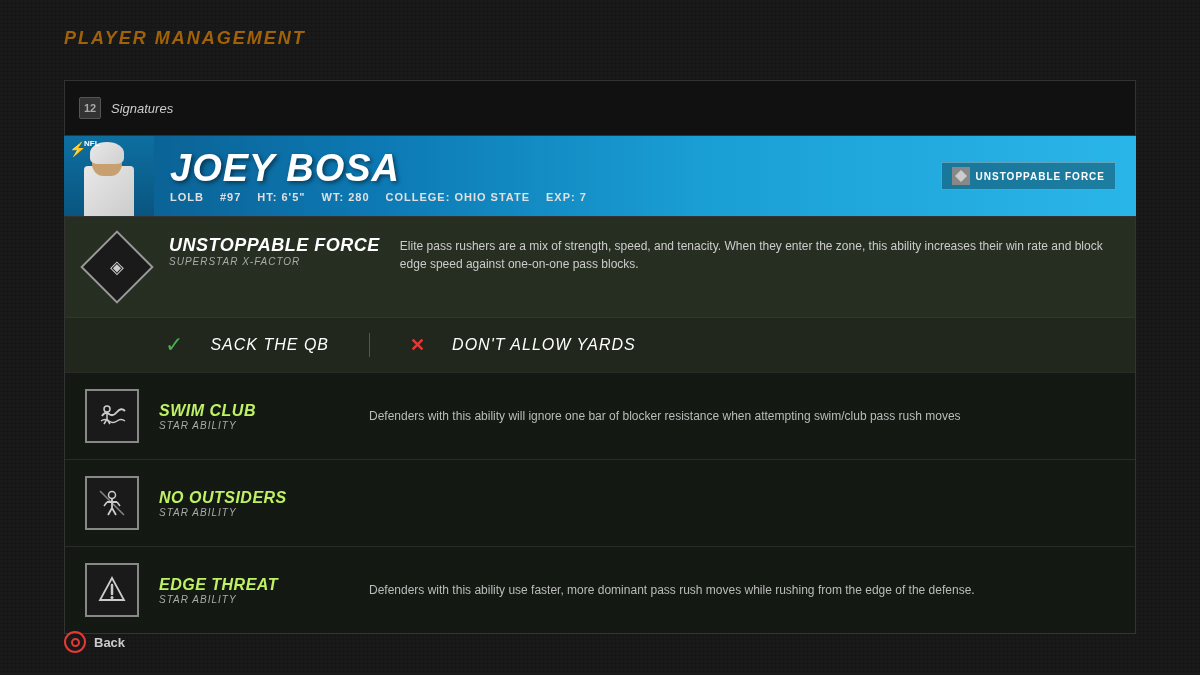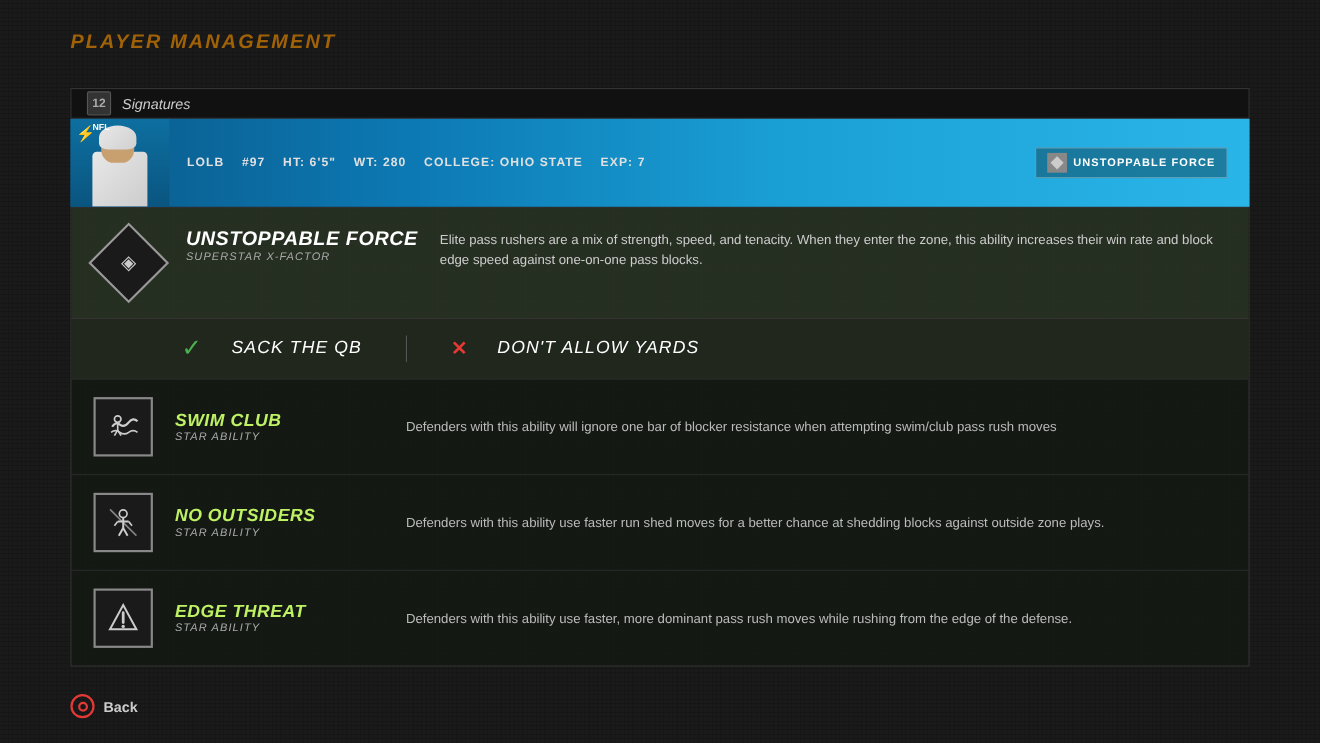--- a/index.html
+++ b/index.html
@@ -45,21 +45,21 @@
       top: 80px;
       left: 64px;
       right: 64px;
       bottom: 60px;
     }
 
     
     .signatures-bar {
       background-color: #111;
       border: 1px solid #333;
-      height: 28px;
+      height: 56px;
       display: flex;
       align-items: center;
       padding: 0 14px;
       gap: 10px;
       margin-bottom: 0;
     }
 
     .sig-badge {
       background: #333;
       border: 1px solid #555;
@@ -355,20 +355,21 @@
 
         <div style="position:absolute;bottom:0;left:10px;width:50px;height:50px;background:linear-gradient(135deg,#e8e8e8,#ccc);border-radius:4px 4px 0 0;"></div>
         <div style="position:absolute;top:6px;left:18px;width:30px;height:32px;background:#c8a070;border-radius:45% 45% 38% 38%;"></div>
         <div style="position:absolute;top:4px;left:16px;width:34px;height:22px;background:linear-gradient(135deg,#e8e8e8,#d0d0d0);border-radius:50% 50% 25% 25%;"></div>
       </div>
 
       <div class="chargers-bolt">⚡</div>
     </div>
 
     <div class="player-info">
+      <div class="player-name">JOEY BOSA</div>
       <div class="player-details">
         <span>LOLB</span>
         <span>#97</span>
         <span>HT: 6'5"</span>
         <span>WT: 280</span>
         <span>COLLEGE: OHIO STATE</span>
         <span>EXP: 7</span>
       </div>
     </div>
 
@@ -438,21 +439,20 @@
           <path d="M15 20 L11 27 M15 20 L19 27" stroke="#ccc" stroke-width="1.8"></path>
           <path d="M7 18 L10 14" stroke="#ccc" stroke-width="1.5"></path>
           <path d="M23 18 L20 14" stroke="#ccc" stroke-width="1.5"></path>
           <line x1="3" y1="3" x2="27" y2="27" stroke="#ccc" stroke-width="1.5" opacity="0.6"></line>
         </svg>
       </div>
       <div class="ability-title-block">
         <div class="ability-title">NO OUTSIDERS</div>
         <div class="ability-subtitle">STAR ABILITY</div>
       </div>
-      <div class="ability-desc">Defenders with this ability use faster run shed moves for a better chance at shedding blocks against outside zone plays.</div>
     </div>
 
     <div class="star-ability-row">
       <div class="ability-icon">
         <svg viewBox="0 0 30 30" fill="none" xmlns="http://www.w3.org/2000/svg" width="30" height="30">
           <path d="M15 3 L27 25 L3 25 Z" stroke="#ccc" stroke-width="1.8" fill="none"></path>
           <line x1="15" y1="10" x2="15" y2="19" stroke="#ccc" stroke-width="2.5" stroke-linecap="round"></line>
           <circle cx="15" cy="22.5" r="1.5" fill="#ccc"></circle>
         </svg>
       </div>

